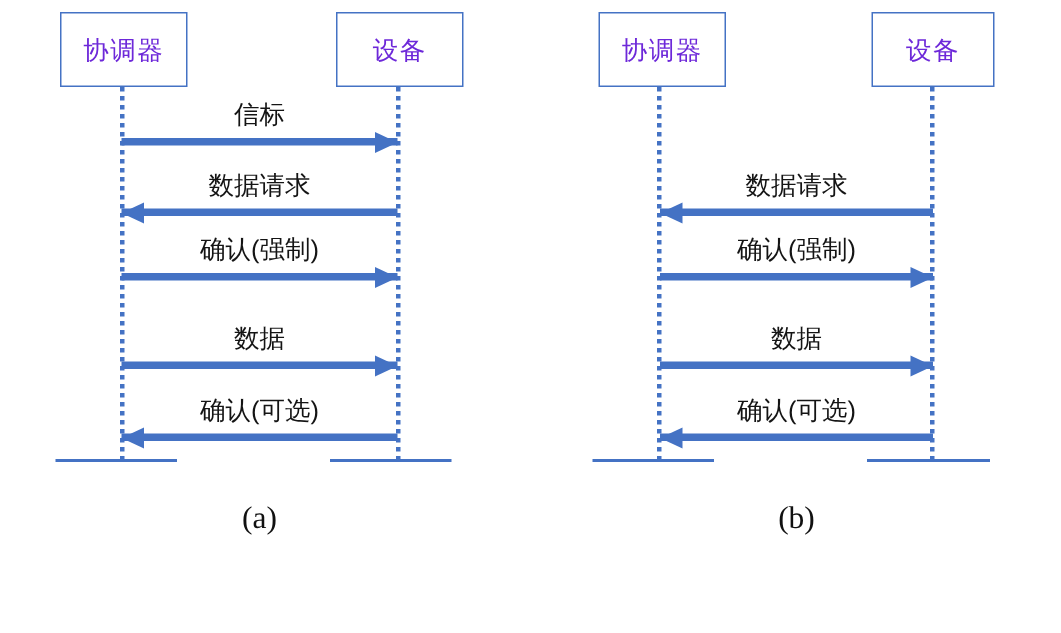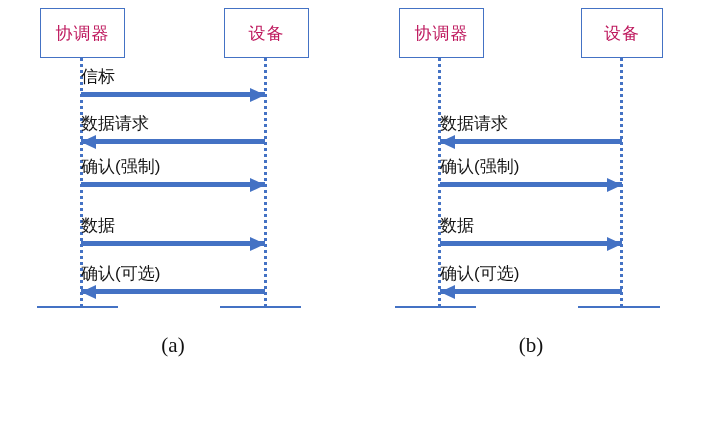--- a/index.html
+++ b/index.html
@@ -9,34 +9,34 @@
     background:#ffffff;
     overflow:hidden;
     font-family:"Liberation Sans", sans-serif;
   }
   .box {
     position:absolute;
     top:8px; height:50px;
     border:1.5px solid #4472C4;
     background:#ffffff;
     display:flex; align-items:center; justify-content:center;
-    font-size:17px; color:#be185d;
+    font-size:17px; color:#6d28d9;
     box-sizing:border-box;
     letter-spacing:1px;
   }
   .lifeline {
     position:absolute;
     top:58px; height:249px;
     width:0;
     border-left:3px dotted #4472C4;
   }
   .msg { position:absolute; height:0; }
   .msg .lbl {
     position:absolute; left:0; right:0; bottom:6px;
-    text-align:left;
+    text-align:center;
     font-size:17px; color:#141414;
     white-space:nowrap;
   }
   .arr {
     position:absolute; left:0; right:0; top:-2px; height:5px;
     background:#4472C4;
   }
   .arr .head { position:absolute; top:50%; width:0; height:0; }
   .arr.right .head {
     right:0; transform:translateY(-50%);

